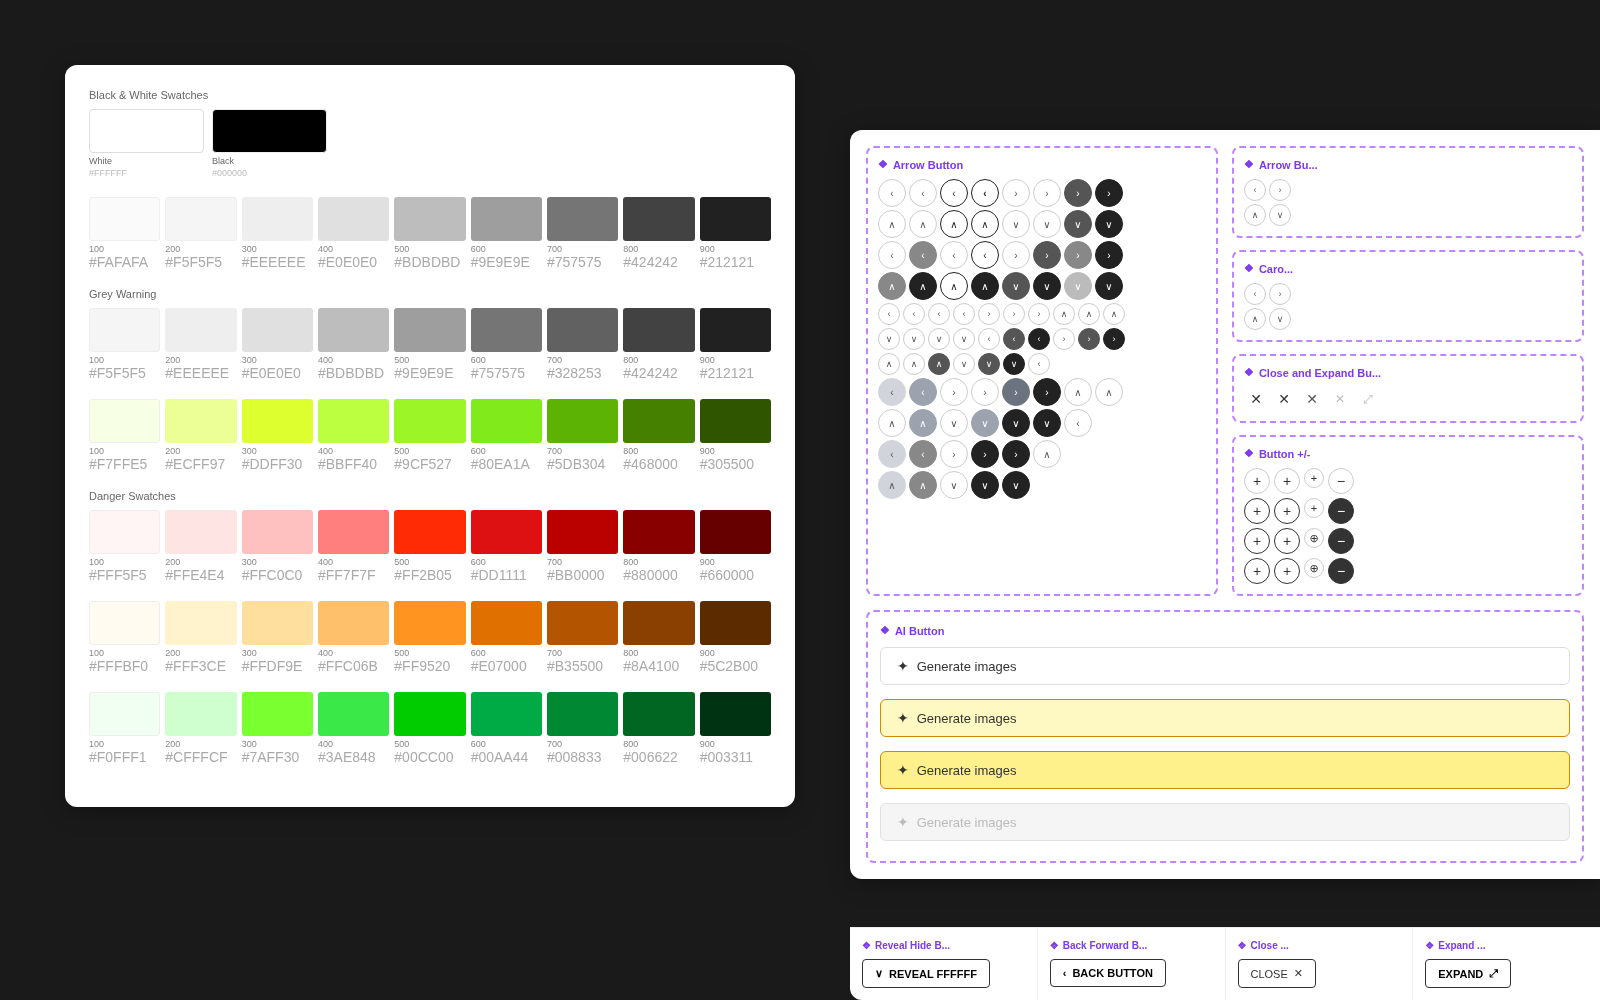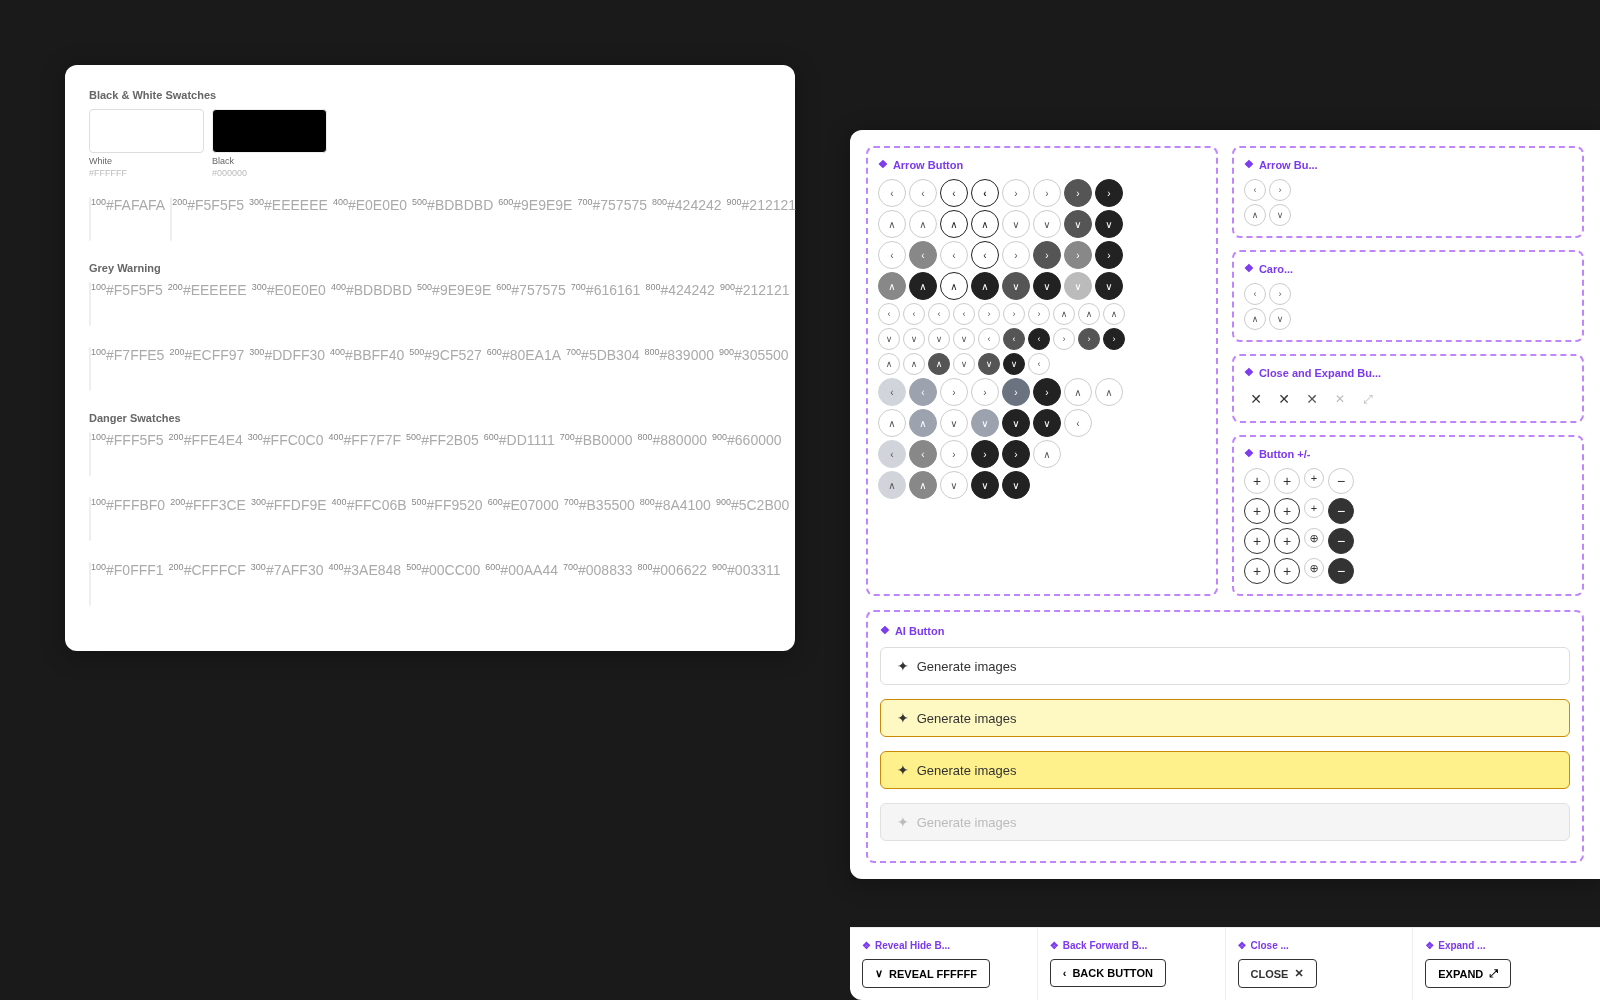--- a/index.html
+++ b/index.html
@@ -25,21 +25,21 @@
     }
 
     .swatch-section {
       margin-bottom: 18px;
     }
 
     .swatch-section-title {
       font-size: 11px;
       color: #666;
       margin-bottom: 8px;
-      font-weight: 700;
+      font-weight: 400;
     }
 
     .swatch-label {
       font-size: 9px;
       color: #666;
       line-height: 1.3;
     }
 
     
     .bw-row {
@@ -58,21 +58,21 @@
       margin-bottom: 3px;
     }
 
     
     .swatch-grid {
       display: flex;
       gap: 5px;
     }
     .swatch-cell {
       display: flex;
-      flex-direction: row;
+      flex-direction: column;
       flex: 1;
     }
     .swatch-color-box {
       height: 44px;
       border-radius: 3px;
       margin-bottom: 3px;
     }
     .swatch-num {
       font-size: 9px;
       color: #888;
@@ -191,21 +191,21 @@
 
     .close-btn {
       display: flex;
       align-items: center;
       gap: 6px;
       border: 1.5px solid #333;
       background: white;
       padding: 7px 12px;
       border-radius: 4px;
       font-size: 11px;
-      font-weight: 700;
+      font-weight: 400;
       cursor: pointer;
       color: #333;
     }
 
     .expand-btn {
       display: flex;
       align-items: center;
       gap: 6px;
       border: 1.5px solid #333;
       background: white;
@@ -344,21 +344,21 @@
           <div class="swatch-hex">#9E9E9E</div>
         </div>
       <div class="swatch-cell">
           <div class="swatch-color-box" style="background:#757575;"></div>
           <div class="swatch-num">600</div>
           <div class="swatch-hex">#757575</div>
         </div>
       <div class="swatch-cell">
           <div class="swatch-color-box" style="background:#616161;"></div>
           <div class="swatch-num">700</div>
-          <div class="swatch-hex">#616161</div>
+          <div class="swatch-hex">#328253</div>
         </div>
       <div class="swatch-cell">
           <div class="swatch-color-box" style="background:#424242;"></div>
           <div class="swatch-num">800</div>
           <div class="swatch-hex">#424242</div>
         </div>
       <div class="swatch-cell">
           <div class="swatch-color-box" style="background:#212121;"></div>
           <div class="swatch-num">900</div>
           <div class="swatch-hex">#212121</div>
@@ -399,21 +399,21 @@
           <div class="swatch-hex">#80EA1A</div>
         </div>
       <div class="swatch-cell">
           <div class="swatch-color-box" style="background:#5DB304;"></div>
           <div class="swatch-num">700</div>
           <div class="swatch-hex">#5DB304</div>
         </div>
       <div class="swatch-cell">
           <div class="swatch-color-box" style="background:#468000;"></div>
           <div class="swatch-num">800</div>
-          <div class="swatch-hex">#839000</div>
+          <div class="swatch-hex">#468000</div>
         </div>
       <div class="swatch-cell">
           <div class="swatch-color-box" style="background:#305500;"></div>
           <div class="swatch-num">900</div>
           <div class="swatch-hex">#305500</div>
         </div>
     </div>
   </div>
 
   <div class="swatch-section">

